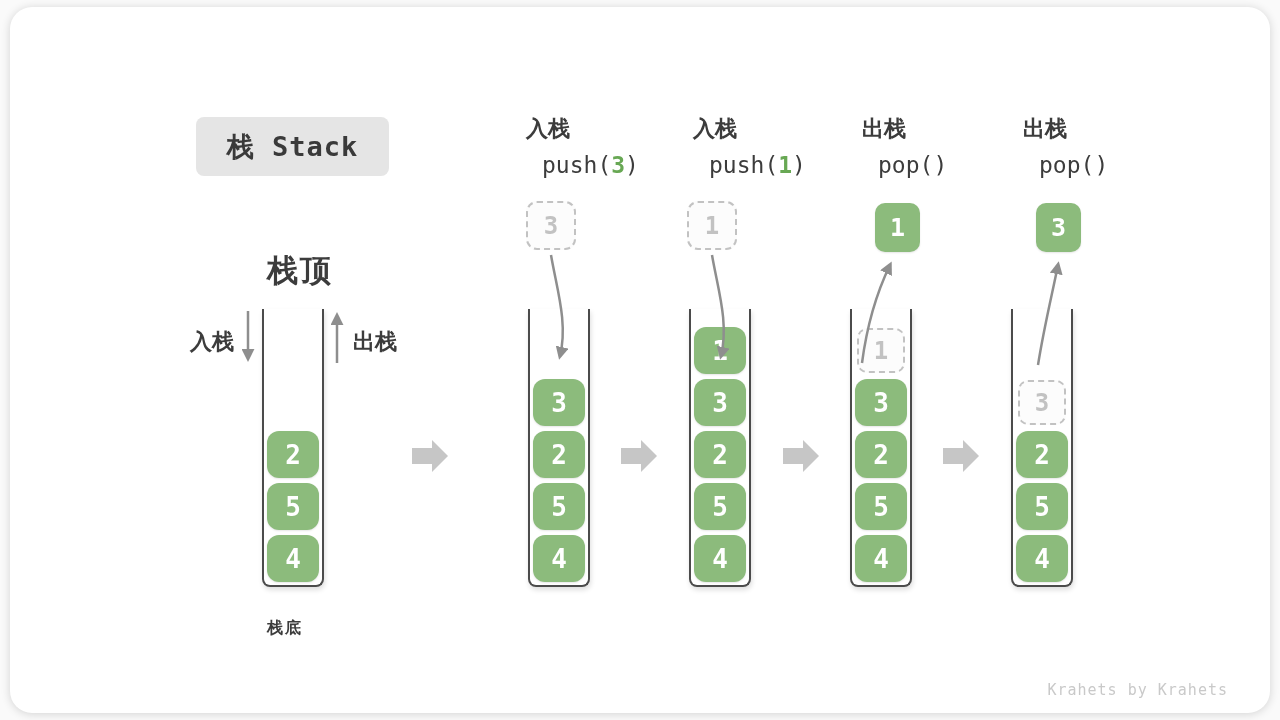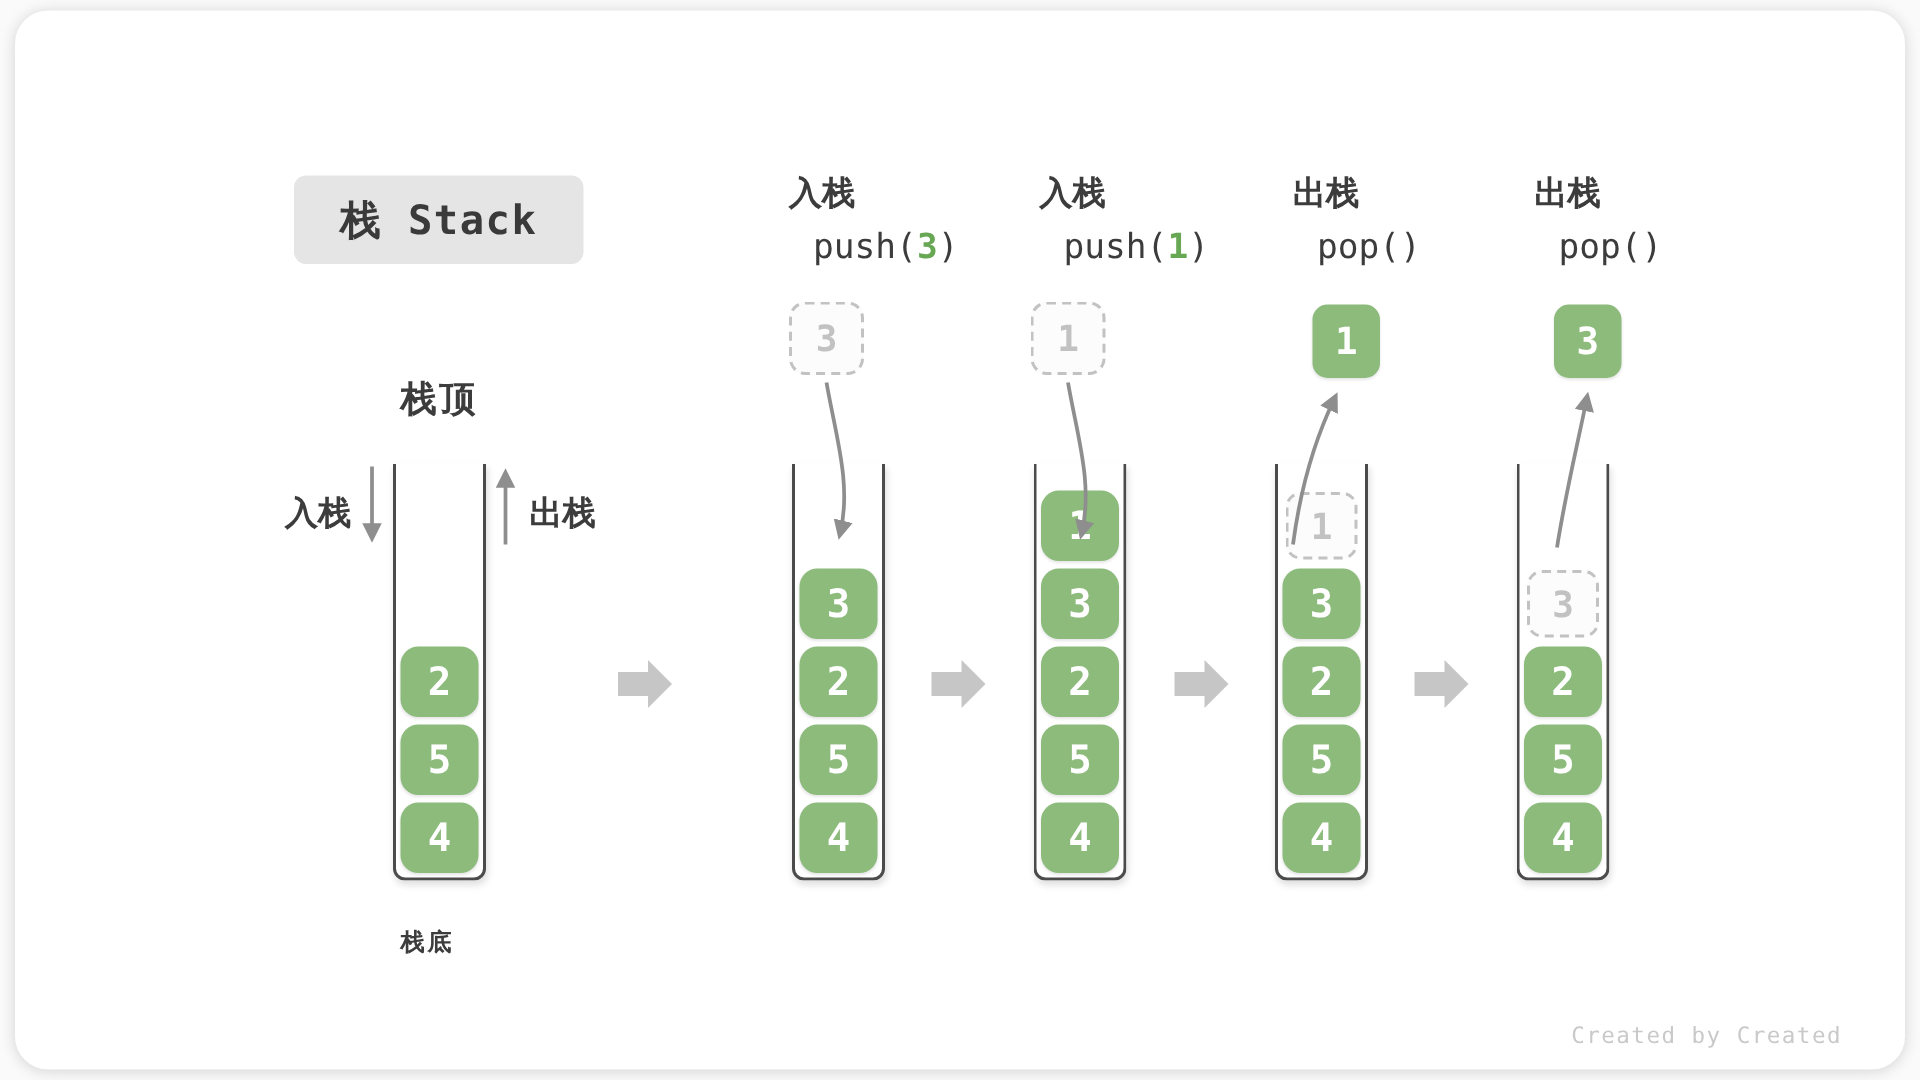--- a/index.html
+++ b/index.html
@@ -13,21 +13,21 @@
                  font-family:"DejaVu Sans Mono",monospace; font-size:27px; font-weight:600;
                  color:#3a3a3a; letter-spacing:1px; }
 
   .op { position:absolute; top:107px; }
   .op-cn { font-size:22px; font-weight:700; color:#3c3c3c; }
   .op-code { margin-top:8px; font-family:"DejaVu Sans Mono",monospace; font-size:23px; color:#3c3c3c;margin-left:16px; }
   .op-code .arg { color:#68a854; font-weight:700; }
   .op1{left:516px;} .op2{left:683px;} .op3{left:852px;} .op4{left:1013px;}
 
   .side-lbl { position:absolute; color:#3c3c3c; font-weight:700; }
-  .lbl-top    { left:257px; top:243px; font-size:24px; letter-spacing:2px; }
+  .lbl-top    { left:257px; top:243px; font-size:31px; letter-spacing:2px; }
   .lbl-bottom { left:257px; top:611px; font-size:16px; letter-spacing:2px; }
   .lbl-push   { left:180px; top:320px; font-size:22px; }
   .lbl-pop    { left:343px; top:320px; font-size:22px; }
 
   .stack { position:absolute; top:0; width:62px; height:720px; }
   .st1{left:252px;} .st2{left:518px;} .st3{left:679px;} .st4{left:840px;} .st5{left:1001px;}
 
   .well { position:absolute; top:302px; left:0; width:62px; height:278px;
           border:2px solid #4b4b4b; border-top:none; border-radius:0 0 8px 8px;
           background:#ffffff; box-shadow:1px 3px 5px rgba(0,0,0,0.13); }
@@ -156,15 +156,15 @@
 
       <path d="M852,356 C857,318 866,287 880,258" stroke="#8e8e8e" stroke-width="2.5" fill="none" marker-end="url(#ah)"></path>
       <path d="M1028,358 C1034,320 1042,288 1048,258" stroke="#8e8e8e" stroke-width="2.5" fill="none" marker-end="url(#ah)"></path>
 
       <use href="#blockArrow" transform="translate(402,433)"></use>
       <use href="#blockArrow" transform="translate(611,433)"></use>
       <use href="#blockArrow" transform="translate(773,433)"></use>
       <use href="#blockArrow" transform="translate(933,433)"></use>
     </svg>
 
-    <div class="watermark">Created by Created</div>
+    <div class="watermark">Krahets by Krahets</div>
   </div>
 </div>
 
 </body></html>

